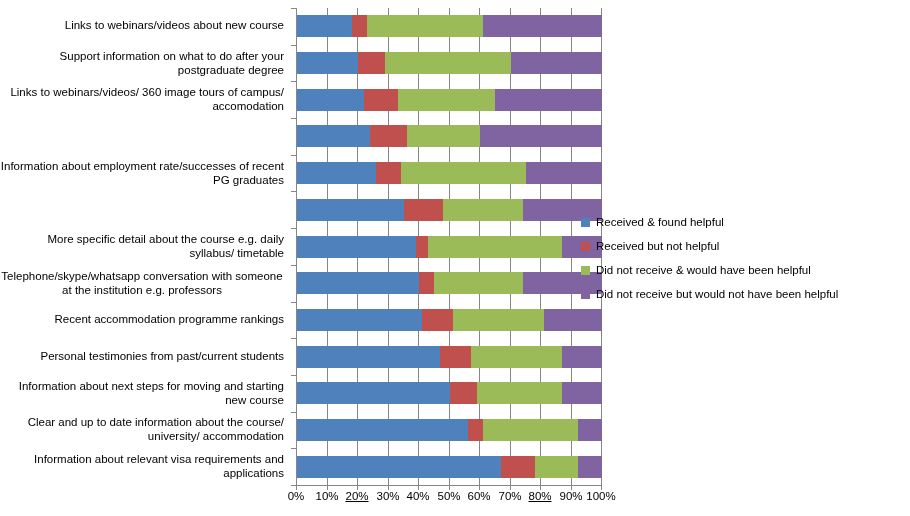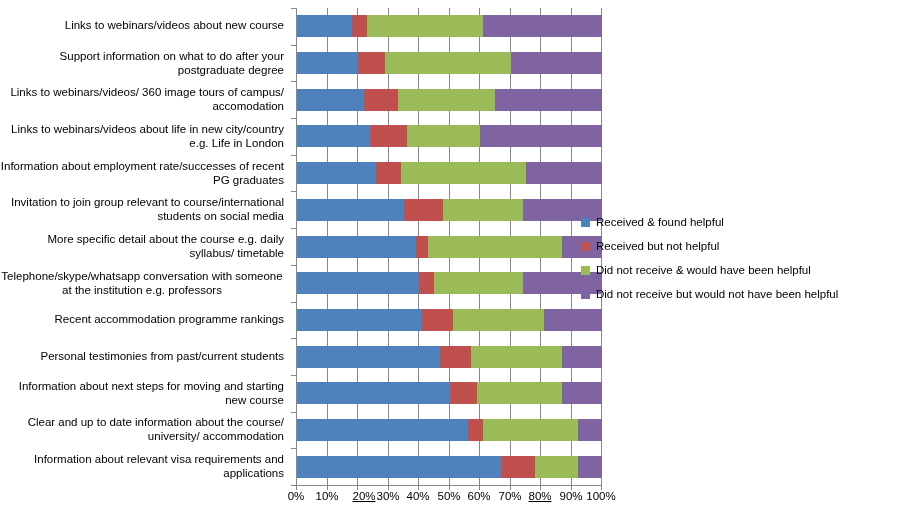--- a/index.html
+++ b/index.html
@@ -156,23 +156,21 @@
 </style>
 </head>
 <body>
 
 <div id="chart-root">
 
   <div class="cat-labels">
       <div class="cat-label" style="top: 19px;">Links to webinars/videos about new course</div>
       <div class="cat-label" style="top: 50px;">Support information on what to do after your postgraduate degree</div>
       <div class="cat-label" style="top: 86px;">Links to webinars/videos/ 360 image tours of campus/ accomodation</div>
-      <div class="cat-label" style="top: 123px;">Links to webinars/videos about life in new city/country e.g. Life in London</div>
       <div class="cat-label" style="top: 160px;">Information about employment rate/successes of recent PG graduates</div>
-      <div class="cat-label" style="top: 196px;">Invitation to join group relevant to course/international students on social media</div>
       <div class="cat-label" style="top: 233px;">More specific detail about the course e.g. daily syllabus/ timetable</div>
       <div class="cat-label" style="top: 270px; text-align: center;">Telephone/skype/whatsapp conversation with someone at the institution e.g. professors</div>
       <div class="cat-label" style="top: 313px;">Recent accommodation programme rankings</div>
       <div class="cat-label" style="top: 350px;">Personal testimonies from past/current students</div>
       <div class="cat-label" style="top: 380px;">Information about next steps for moving and starting new course</div>
       <div class="cat-label" style="top: 416px;">Clear and up to date information about the course/ university/ accommodation</div>
       <div class="cat-label" style="top: 453px;">Information about relevant visa requirements and applications</div>
     </div>
 
   <div class="plot">
@@ -296,21 +294,21 @@
         <div class="ytick" style="top: 367px;"></div>
         <div class="ytick" style="top: 404px;"></div>
         <div class="ytick" style="top: 440px;"></div>
         <div class="ytick" style="top: 477px;"></div>
       </div>
   </div>
 
   <div class="xlabels">
       <div class="xlabel" style="left: -20px;">0%</div>
       <div class="xlabel" style="left: 11px;">10%</div>
-      <div class="xlabel" style="left: 48px; text-decoration: underline;">20%</div>
+      <div class="xlabel" style="left: 41px; text-decoration: underline;">20%</div>
       <div class="xlabel" style="left: 72px;">30%</div>
       <div class="xlabel" style="left: 102px;">40%</div>
       <div class="xlabel" style="left: 133px;">50%</div>
       <div class="xlabel" style="left: 163px;">60%</div>
       <div class="xlabel" style="left: 194px;">70%</div>
       <div class="xlabel" style="left: 224px; text-decoration: underline;">80%</div>
       <div class="xlabel" style="left: 255px;">90%</div>
       <div class="xlabel" style="left: 285px;">100%</div>
     </div>
 

